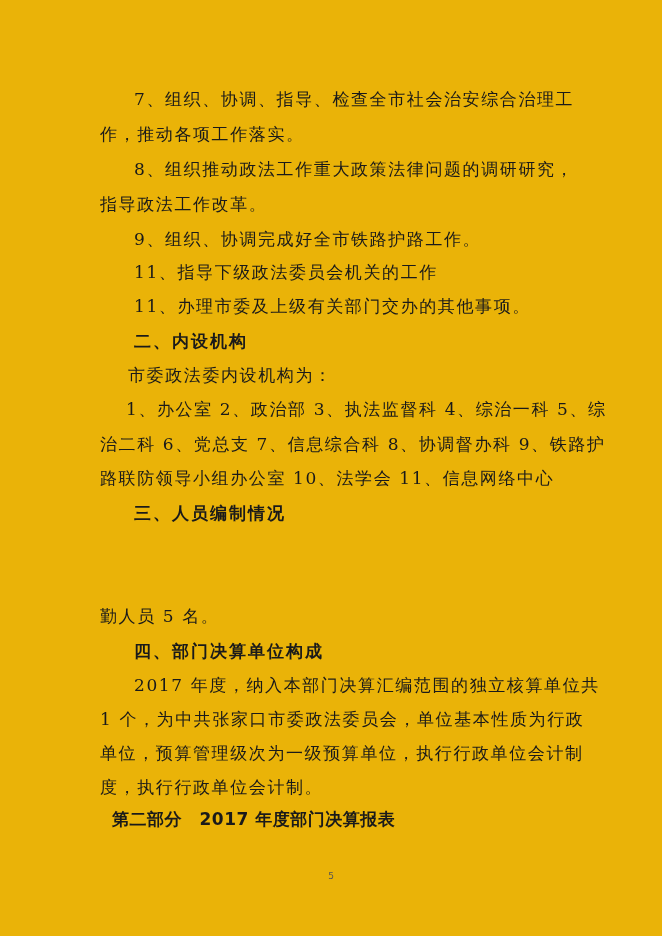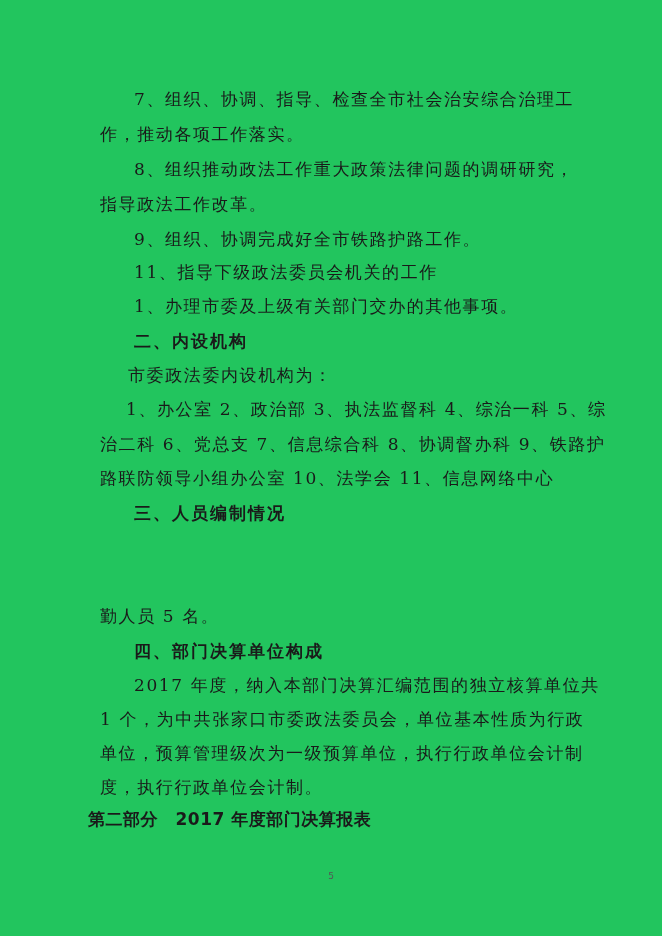--- a/index.html
+++ b/index.html
@@ -1,36 +1,36 @@
 <!DOCTYPE html>
 <html><head>
 <meta charset="utf-8">
 <style>
   html, body { margin:0; padding:0; background:#ffffff; }
   body { width:662px; height:936px; position:relative; overflow:hidden;
          font-family:"DejaVu Serif", "Liberation Serif", serif; color:#1a1a1a; }
-  .page { position:absolute; left:0; top:0; width:662px; height:936px; background:#22c55e; }
+  .page { position:absolute; left:0; top:0; width:662px; height:936px; background:#eab308; }
   .line { position:absolute; left:100px; width:468px; font-size:17px; line-height:22px;
           white-space:nowrap; letter-spacing:1.6px; }
   .indent { left:134px; width:434px; }
   .head { font-weight:bold; letter-spacing:2px; }
-  .part { font-family:"DejaVu Sans", "Liberation Sans", sans-serif; font-weight:bold; letter-spacing:0.5px; left:88px; }
+  .part { font-family:"DejaVu Sans", "Liberation Sans", sans-serif; font-weight:bold; letter-spacing:0.5px; left:112px; }
   .pagenum { position:absolute; left:0; width:662px; text-align:center; top:871px; font-size:9px; color:#555; font-family:"DejaVu Sans", sans-serif; }
 </style>
 </head>
 <body>
 
 <div class="page">
   <div class="line indent" style="top:88px">7、组织、协调、指导、检查全市社会治安综合治理工</div>
   <div class="line" style="top:123px">作，推动各项工作落实。</div>
   <div class="line indent" style="top:158px">8、组织推动政法工作重大政策法律问题的调研研究，</div>
   <div class="line" style="top:193px">指导政法工作改革。</div>
   <div class="line indent" style="top:228px">9、组织、协调完成好全市铁路护路工作。</div>
   <div class="line indent" style="top:261px">11、指导下级政法委员会机关的工作</div>
-  <div class="line indent" style="top:295px">1、办理市委及上级有关部门交办的其他事项。</div>
+  <div class="line indent" style="top:295px">11、办理市委及上级有关部门交办的其他事项。</div>
   <div class="line indent head" style="top:330px">二、内设机构</div>
   <div class="line" style="top:364px;left:128px">市委政法委内设机构为：</div>
   <div class="line" style="top:398px;left:126px">1、办公室 2、政治部 3、执法监督科 4、综治一科 5、综</div>
   <div class="line" style="top:433px">治二科 6、党总支 7、信息综合科 8、协调督办科 9、铁路护</div>
   <div class="line" style="top:467px">路联防领导小组办公室 10、法学会 11、信息网络中心</div>
   <div class="line indent head" style="top:502px">三、人员编制情况</div>
   <div class="line" style="top:605px">勤人员 5 名。</div>
   <div class="line indent head" style="top:640px">四、部门决算单位构成</div>
   <div class="line indent" style="top:674px">2017 年度，纳入本部门决算汇编范围的独立核算单位共</div>
   <div class="line" style="top:708px">1 个，为中共张家口市委政法委员会，单位基本性质为行政</div>

